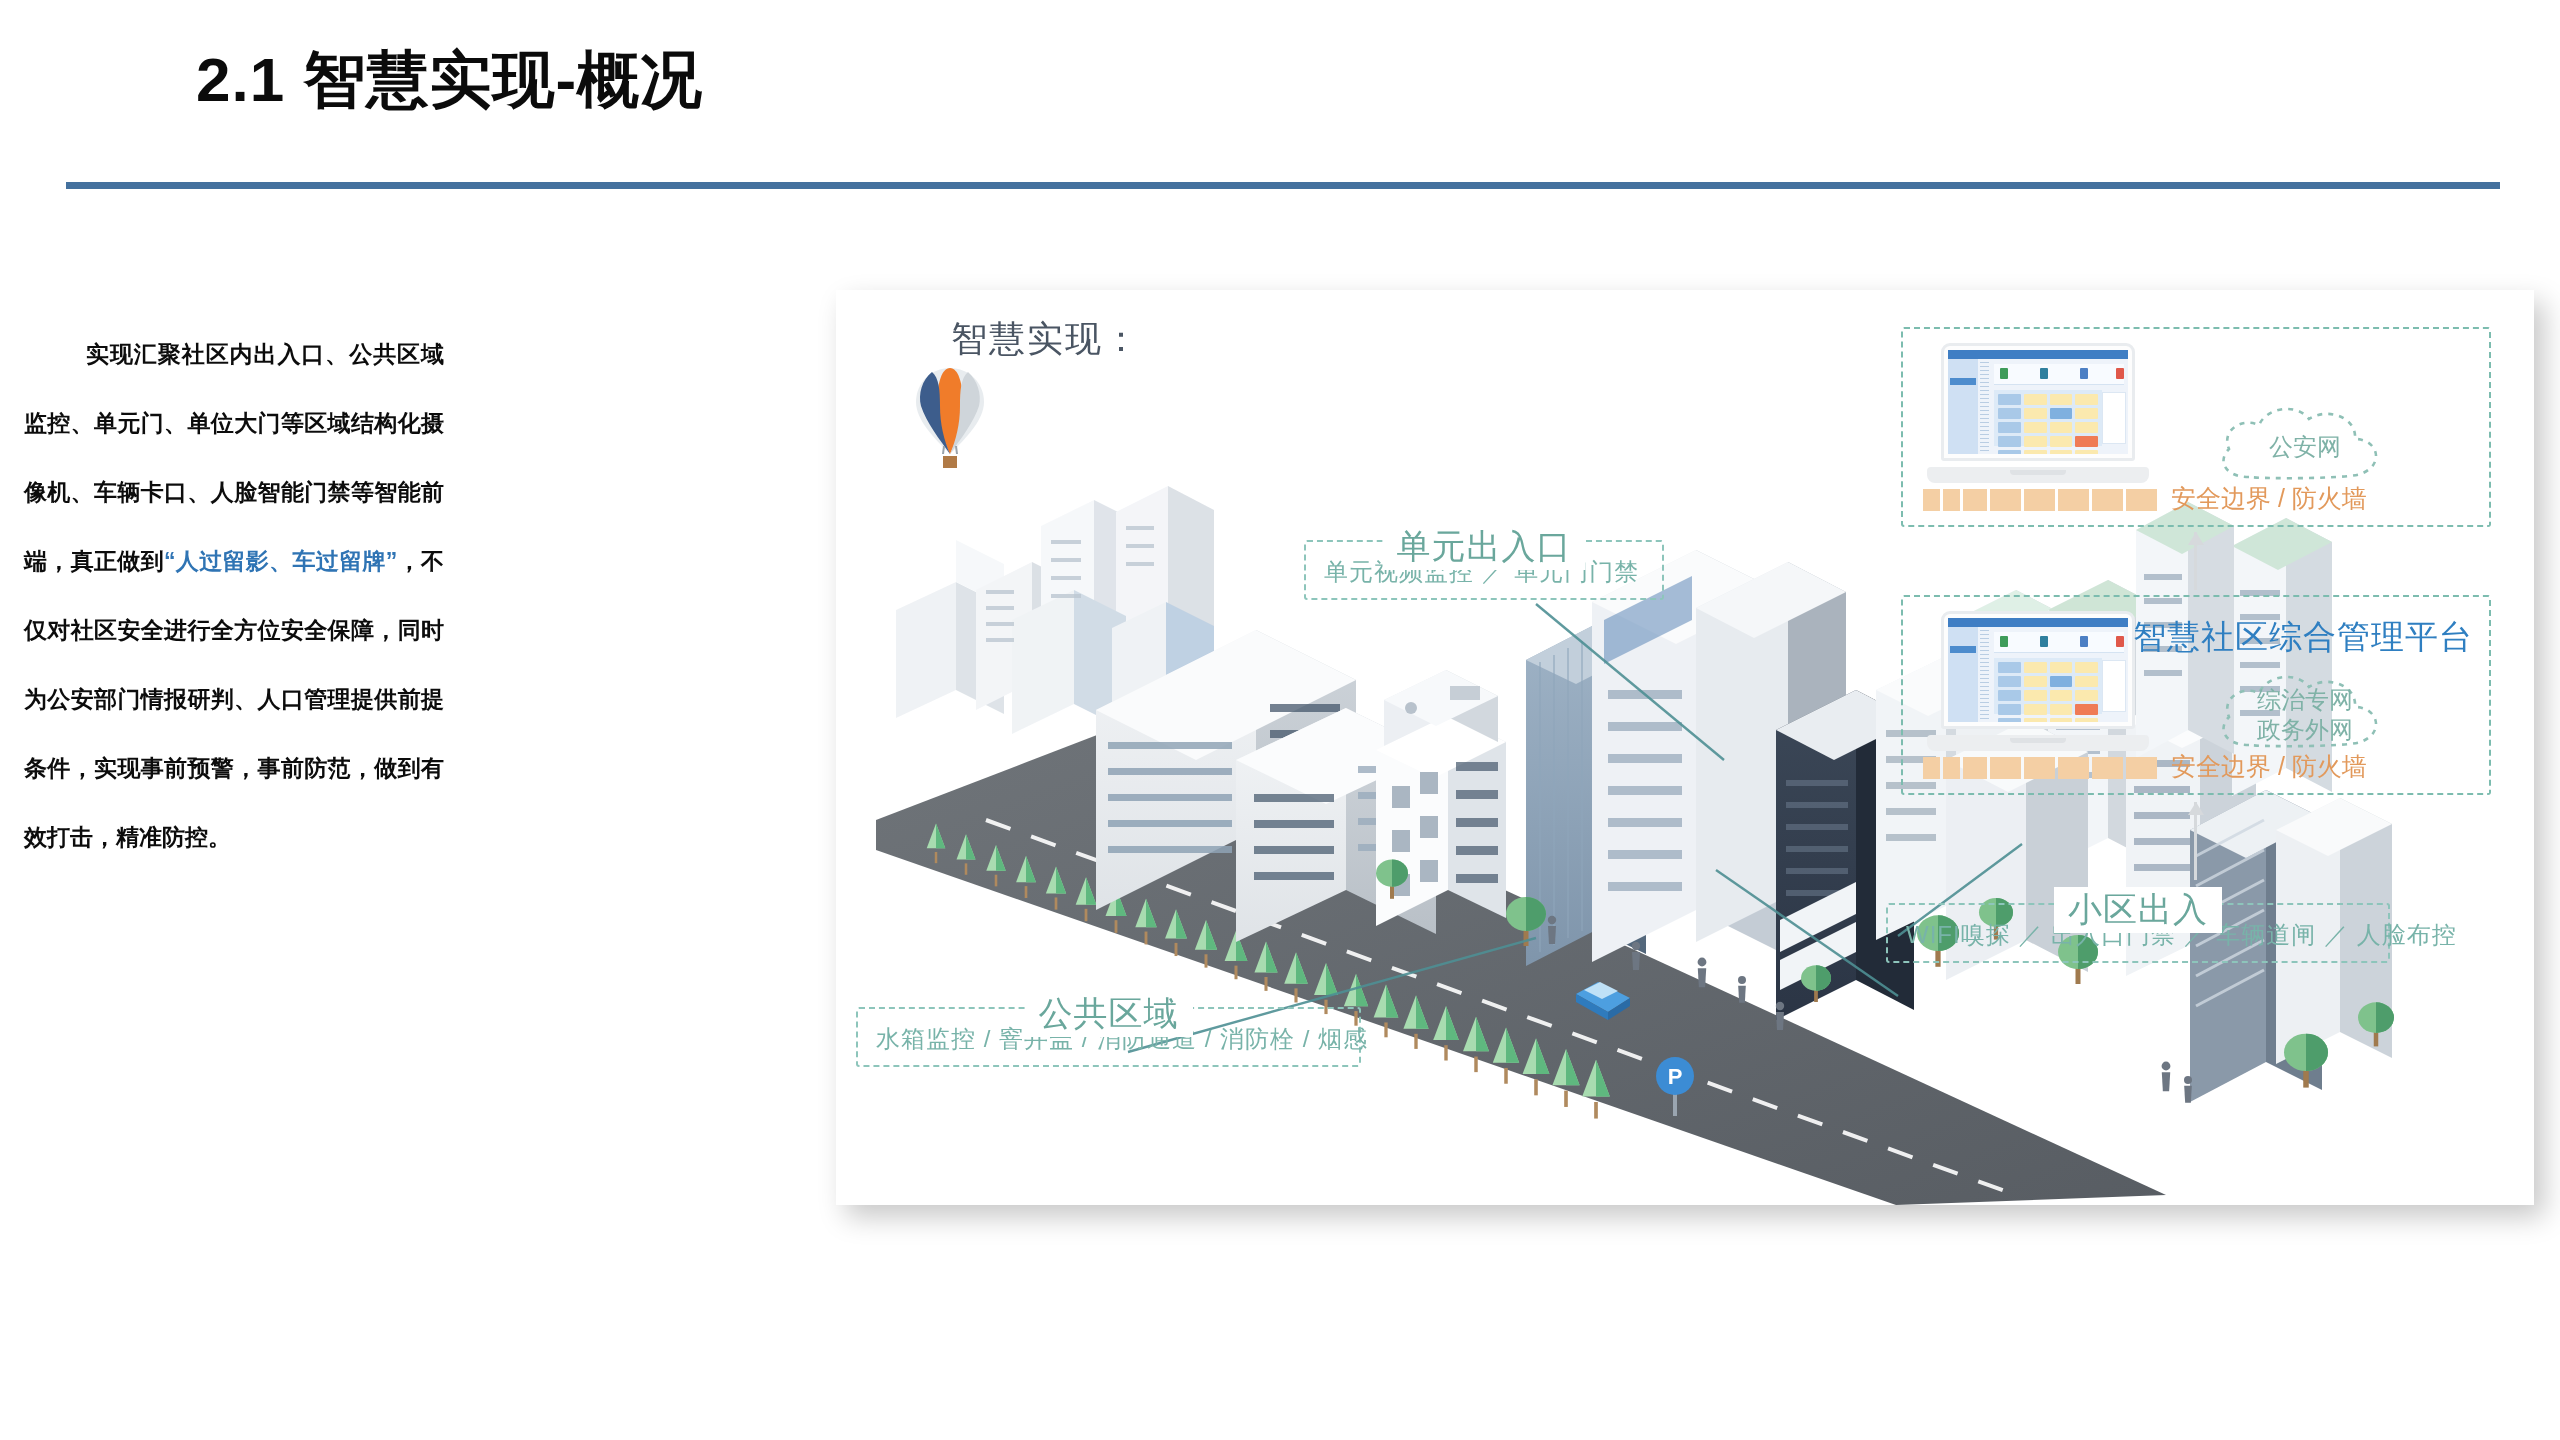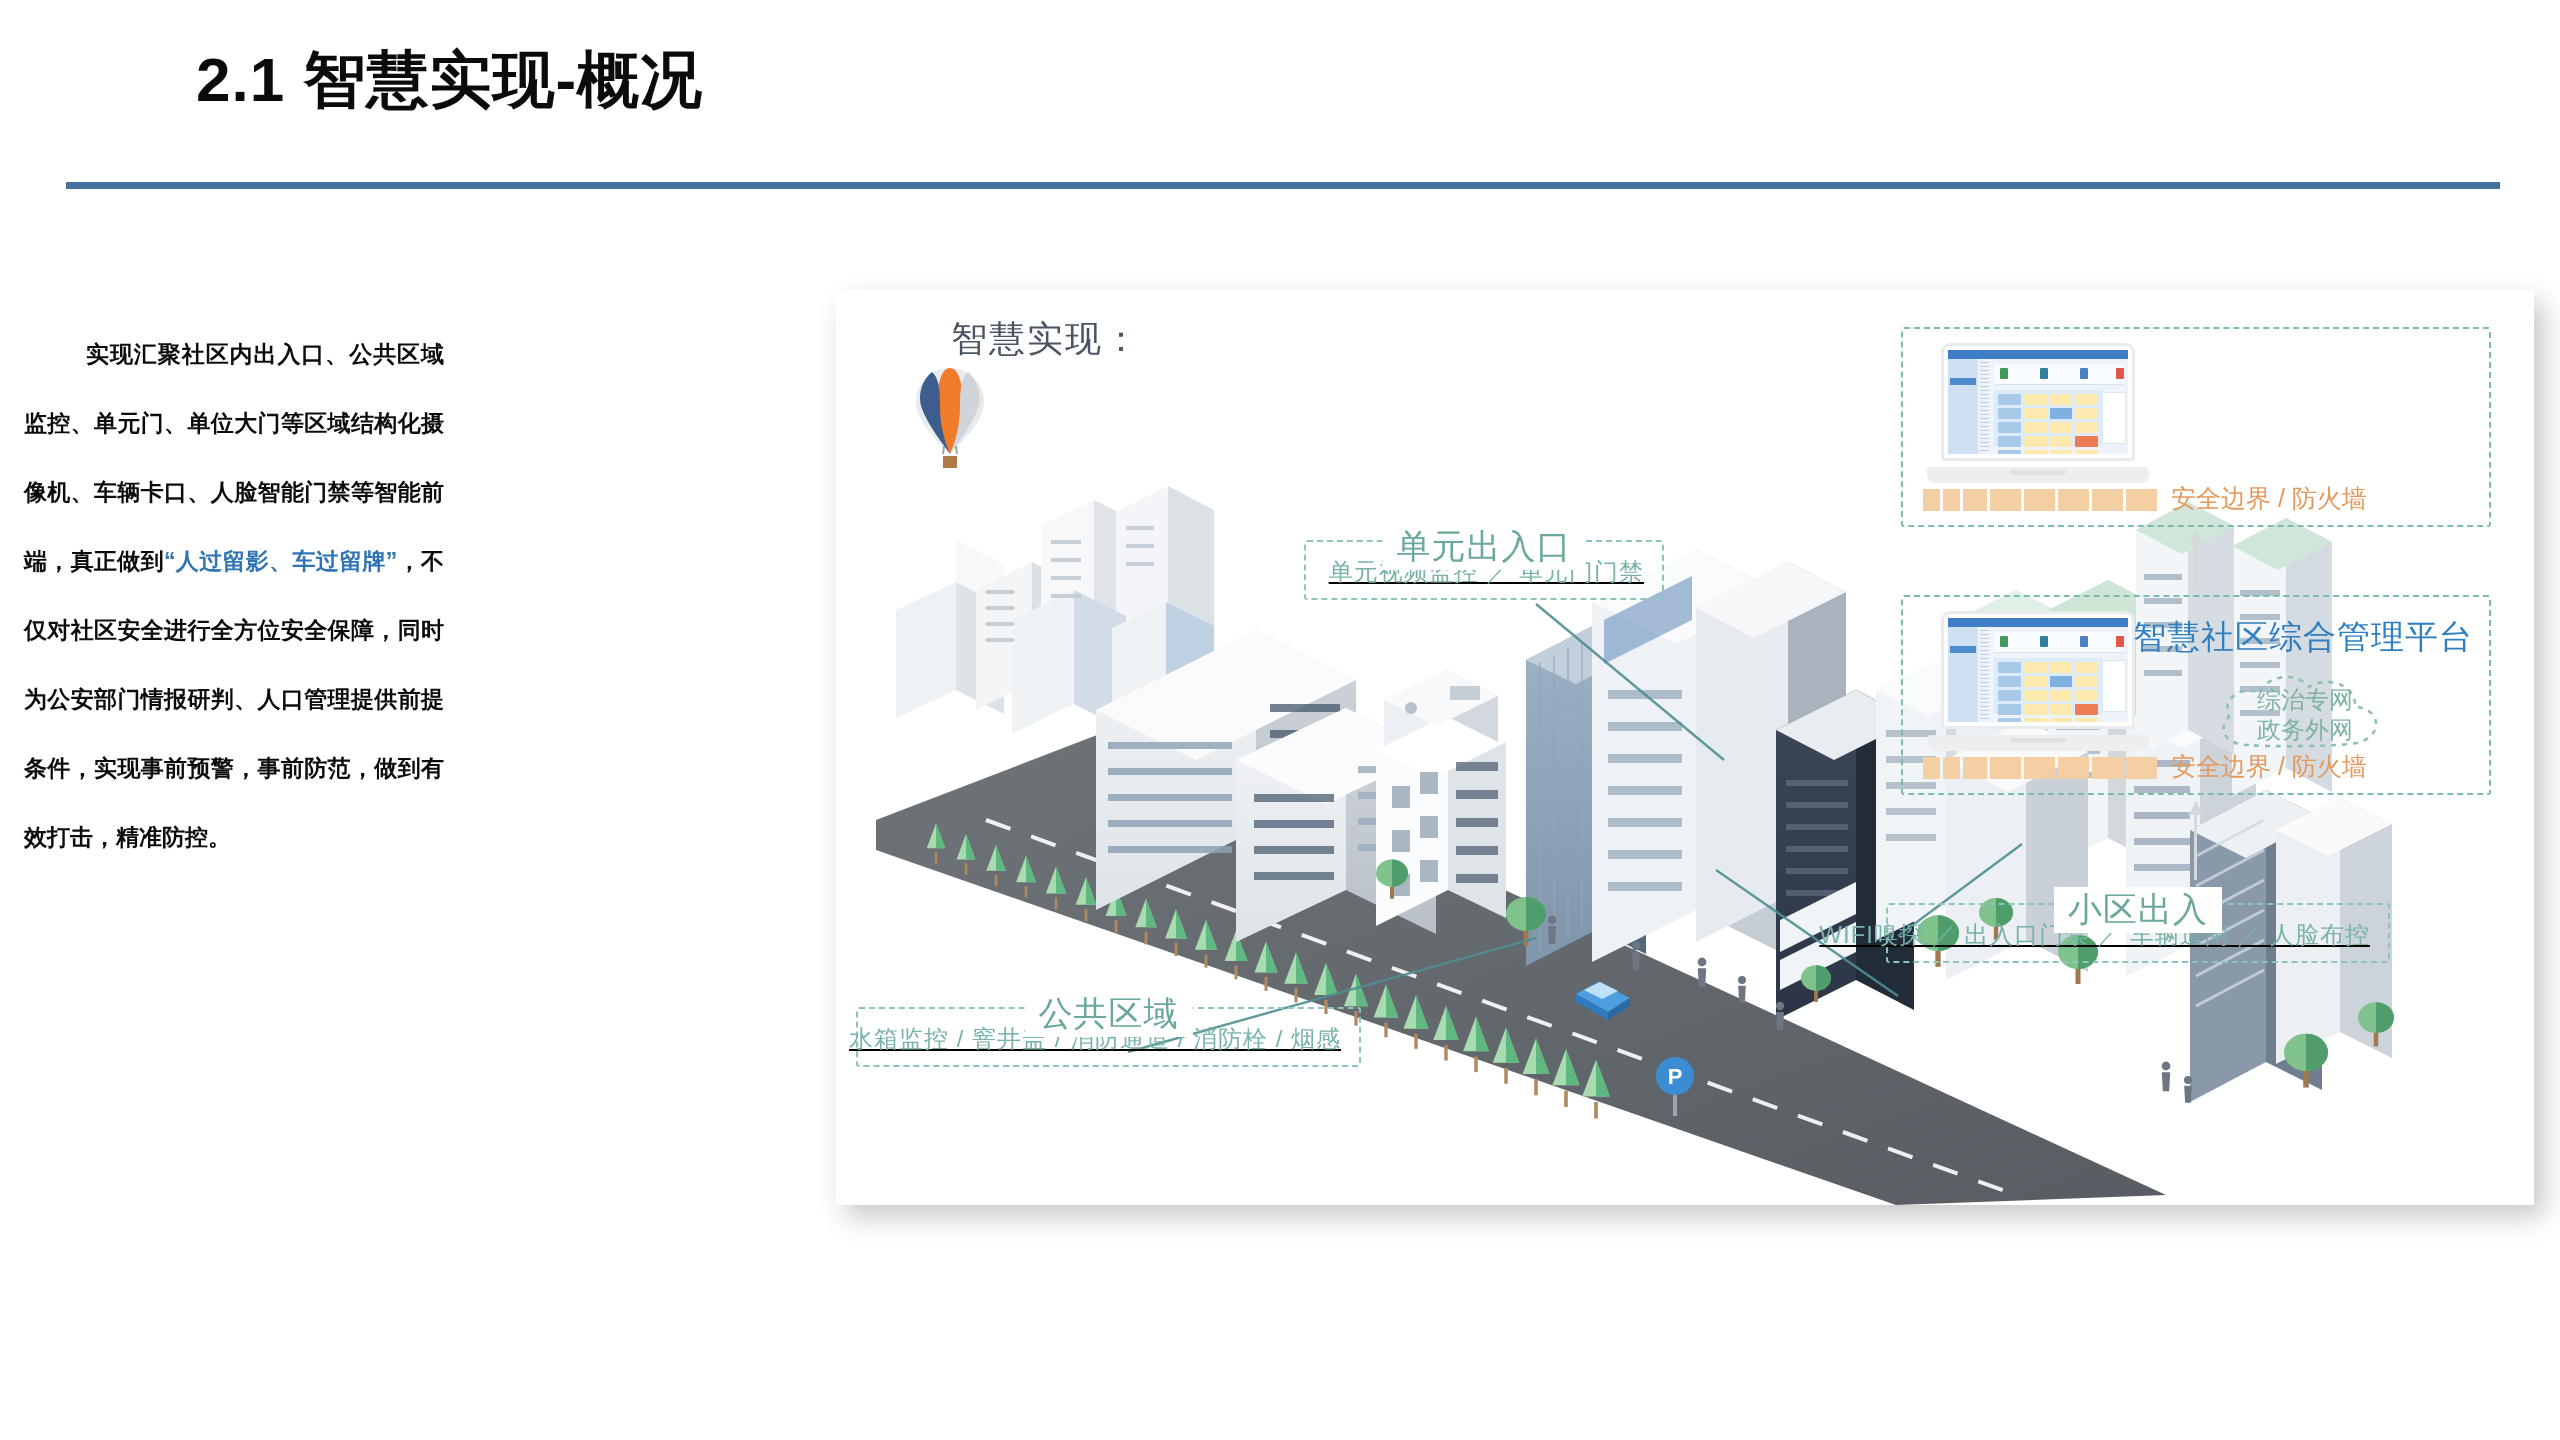--- a/index.html
+++ b/index.html
@@ -46,22 +46,22 @@
   
   .callout{position:absolute;}
   .callout .cap{
     position:absolute;top:-16px;left:50%;transform:translateX(-50%);
     background:#fff;padding:0 14px;white-space:nowrap;
     font-size:34px;color:#6aa79c;letter-spacing:1px;
   }
   .callout .box{
     border:2px dashed #8dc5bb;border-radius:3px;
     padding:20px 18px 16px;
-    display:flex;align-items:center;justify-content:flex-end;
-    height:100%;box-sizing:border-box;text-decoration:underline;
+    display:flex;align-items:center;justify-content:flex-start;
+    height:100%;box-sizing:border-box;
   }
   .callout .items{
     font-size:24px;color:#78b3a9;white-space:nowrap;letter-spacing:1px;
   }
 
   
   #callout-unit{left:468px;top:250px;width:360px;height:60px;}
   #callout-public{left:20px;top:717px;width:505px;height:60px;}
   #callout-estate{left:1050px;top:613px;width:504px;height:60px;}
 
@@ -733,20 +733,29 @@
               <span></span>
           </div>
           <div class="panel"></div>
         </div>
       </div>
       <div class="base"></div>
       <div class="notch"></div>
     </div>
 
 
+    <div class="cloud">
+      <svg viewBox="0 0 200 92" width="200" height="92">
+        <path d="M44 76 C20 76 12 60 24 48 C16 30 36 16 54 24 C62 6 92 2 104 18
+                 C122 6 152 16 150 38 C172 38 180 62 158 72 C150 78 60 78 44 76 Z" fill="none" stroke="#8fc0b6" stroke-width="2.6" stroke-dasharray="5 6"></path>
+      </svg>
+      <div class="ctxt">
+        <span>公安网</span>
+      </div>
+    </div>
 
     <div class="firewall">
       <i></i>
         <i></i>
         <i></i>
         <i></i>
         <i></i>
         <i></i>
         <i></i>
         <i></i>

